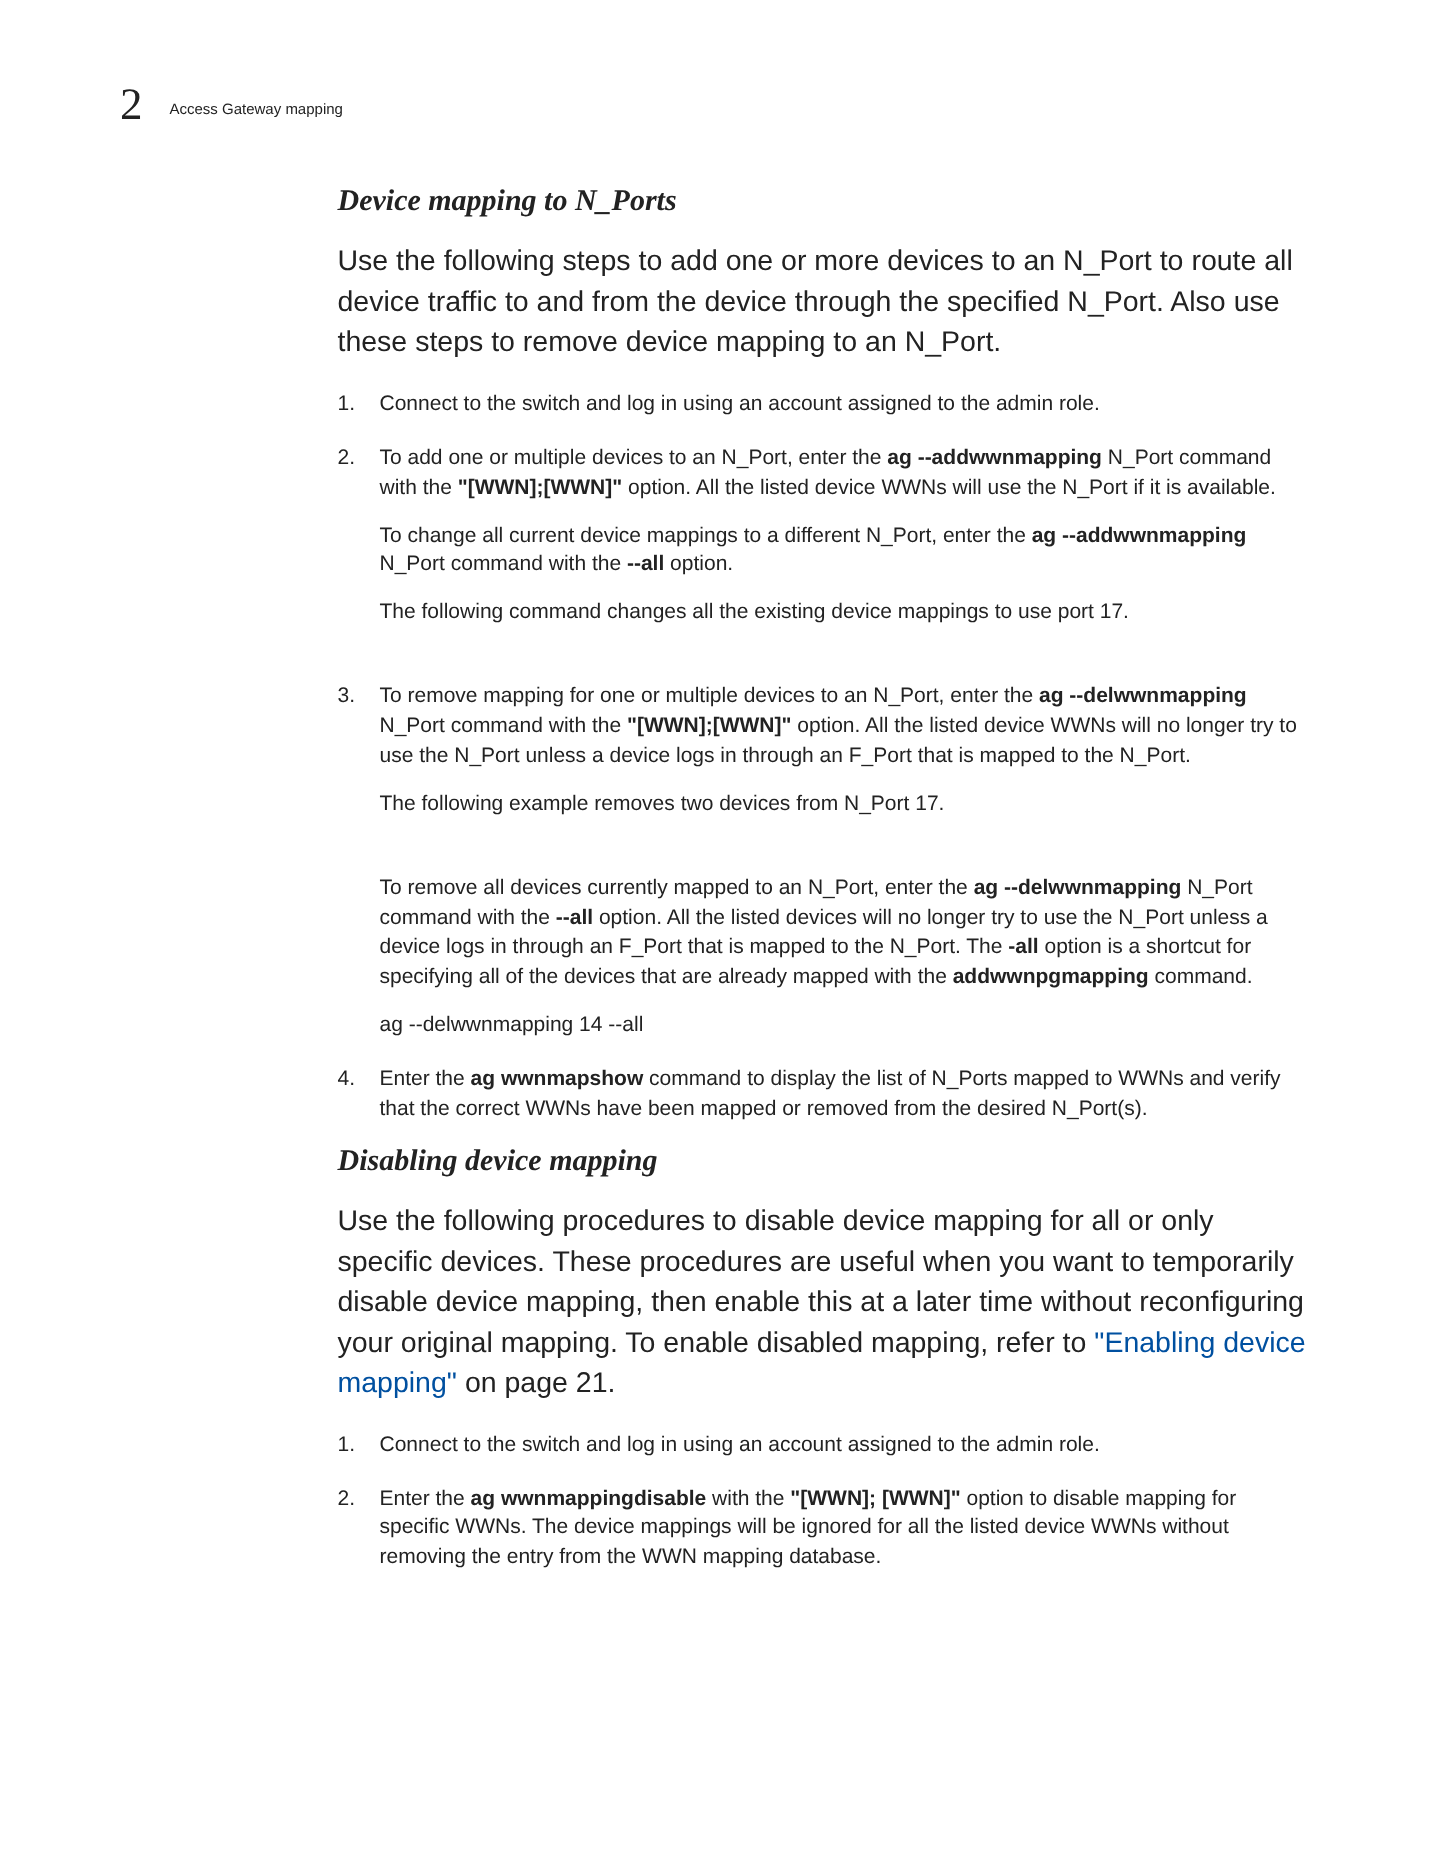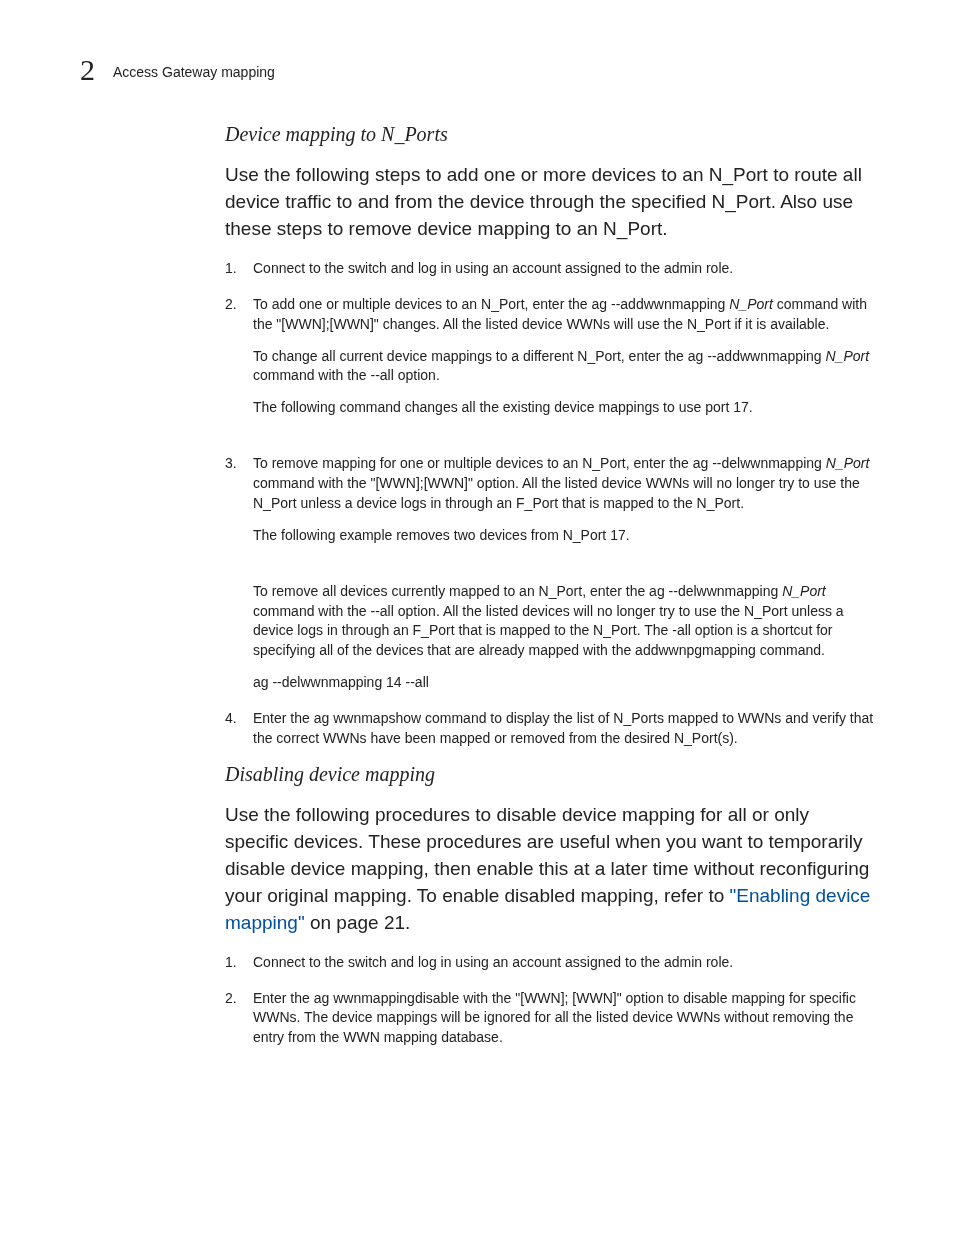--- a/index.html
+++ b/index.html
@@ -22,32 +22,32 @@
     gap: 18px;
     margin-bottom: 38px;
   }
   .chapter-number {
     font-family: Georgia, "Times New Roman", serif;
     font-size: 30px;
     font-weight: 400;
     line-height: 1;
   }
   .header-title {
-    font-size: 14px;
+    font-size: 10px;
     color: #222;
     position: relative;
     top: -3px;
   }
   .content {
     padding-left: 145px;
   }
   h2.section {
     font-family: Georgia, "Times New Roman", serif;
     font-style: italic;
-    font-weight: 400;
+    font-weight: 700;
     font-size: 20px;
     color: #222;
     margin: 0 0 16px 0;
   }
   h2.section.mt {
     margin-top: 12px;
   }
   p.body {
     font-size: 19px;
     line-height: 1.42;
@@ -71,22 +71,22 @@
     content: counter(step) ".";
     position: absolute;
     left: 0;
   }
   .step-block {
     margin: 0 0 12px 0;
   }
   .step-block.gap-top {
     margin-top: 40px;
   }
-  .b { font-weight: 400; }
-  .i { font-style: italic; }
+  .b { font-weight: 700; }
+  .i { }
   .ns { white-space: nowrap; }
   .link { color: #0050a0; }
 </style>
 </head>
 <body>
 
 <div class="page">
 
   <div class="page-header">
     <span class="chapter-number">2</span>
@@ -99,21 +99,21 @@
 
     <p class="body">Use the following steps to add one or more devices to an N_Port to route all device traffic to and from the device through the specified N_Port. Also use these steps to remove device mapping to an N_Port.</p>
 
     <ol class="steps">
       <li>
         <span>Connect to the switch and log in using an account assigned to the admin role.</span>
       </li>
 
       <li>
         <div class="step-block">
-          <span>To add one or multiple devices to an N_Port, enter the </span><span class="b ns">ag --addwwnmapping</span><span class="i"> N_Port</span><span> command with the </span><span class="b">"[WWN];[WWN]"</span><span> changes. All the listed device WWNs will use the N_Port if it is available.</span>
+          <span>To add one or multiple devices to an N_Port, enter the </span><span class="b ns">ag --addwwnmapping</span><span class="i"> N_Port</span><span> command with the </span><span class="b">"[WWN];[WWN]"</span><span> option. All the listed device WWNs will use the N_Port if it is available.</span>
         </div>
         <div class="step-block">
           <span>To change all current device mappings to a different N_Port, enter the </span><span class="b ns">ag --addwwnmapping</span><span class="i"> N_Port</span><span> command with the </span><span class="b">--all</span><span> option.</span>
         </div>
         <div class="step-block" style="margin-bottom:36px">The following command changes all the existing device mappings to use port 17.</div>
       </li>
 
       <li>
         <div class="step-block">
           <span>To remove mapping for one or multiple devices to an N_Port, enter the </span><span class="b ns">ag --delwwnmapping</span><span class="i"> N_Port</span><span> command with the </span><span class="b">"[WWN];[WWN]"</span><span> option. All the listed device WWNs will no longer try to use the N_Port unless a device logs in through an F_Port that is mapped to the N_Port.</span>

